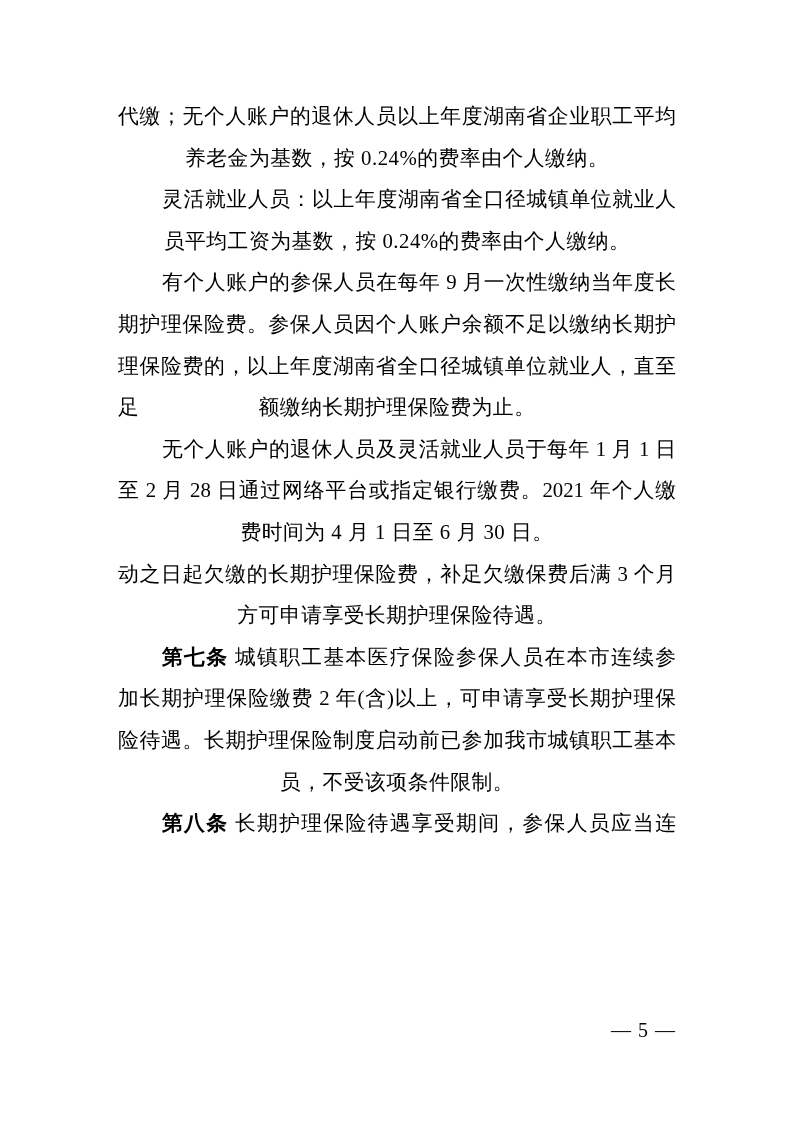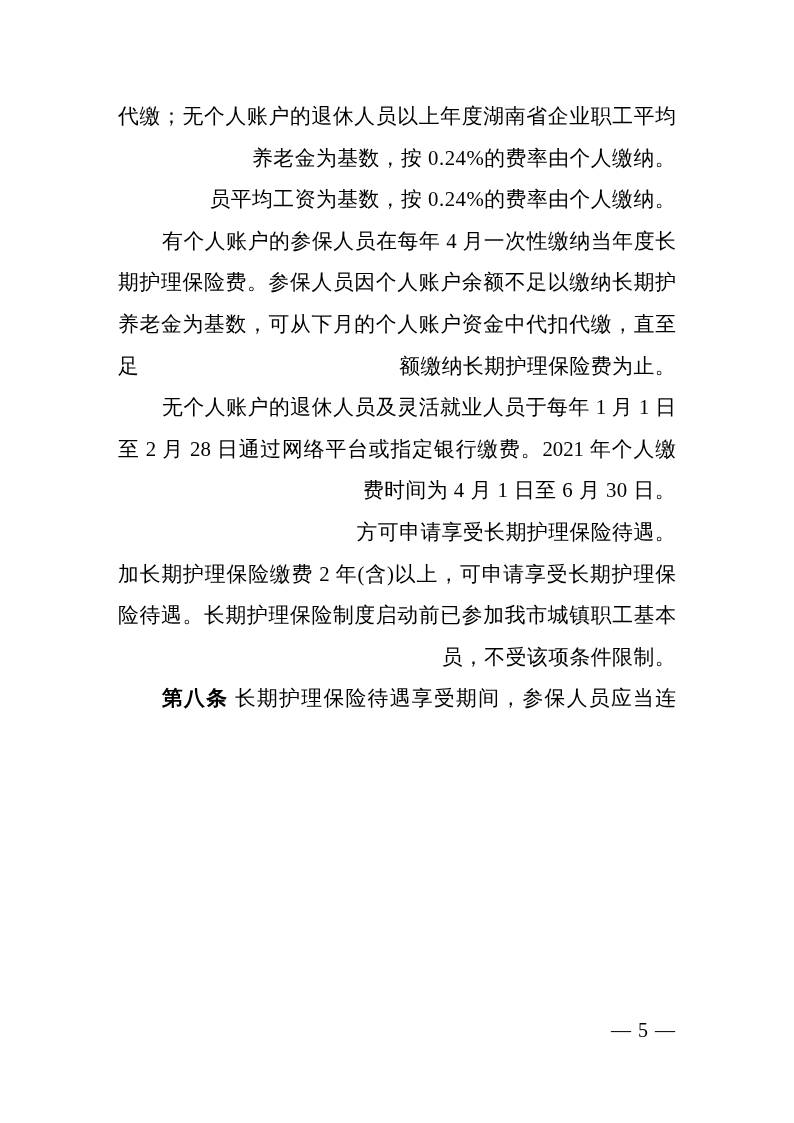--- a/index.html
+++ b/index.html
@@ -23,21 +23,21 @@
     left: 118px;
     top: 95px;
     width: 558px;
   }
   .line {
     font-size: 20.8px;
     line-height: 41.6px;
     height: 41.6px;
     letter-spacing: 0.5px;
     white-space: nowrap;
-    text-align: right;
+    text-align: center;
   }
   .line.justify {
     letter-spacing: 0;
     white-space: normal;
     text-align: justify;
     text-align-last: justify;
   }
   .line.indent {
     text-indent: 44px;
   }
@@ -53,29 +53,34 @@
     color: #000000;
   }
 </style>
 </head>
 <body>
 
 <div class="page">
   <div class="content">
     <div class="line justify">代缴；无个人账户的退休人员以上年度湖南省企业职工平均</div>
     <div class="line">养老金为基数，按 0.24%的费率由个人缴纳。</div>
+    <div class="line justify indent">灵活就业人员：以上年度湖南省全口径城镇单位就业人</div>
     <div class="line">员平均工资为基数，按 0.24%的费率由个人缴纳。</div>
-    <div class="line justify indent">有个人账户的参保人员在每年 4 月一次性缴纳当年度长</div>
+    <div class="line justify indent">有个人账户的参保人员在每年 9 月一次性缴纳当年度长</div>
     <div class="line justify">期护理保险费。参保人员因个人账户余额不足以缴纳长期护</div>
-    <div class="line justify">养老金为基数，可从下月的个人账户资金中代扣代缴，直至足</div>
+    <div class="line justify">理保险费的，以上年度湖南省全口径城镇单位就业人，直至足</div>
     <div class="line">额缴纳长期护理保险费为止。</div>
     <div class="line justify indent">无个人账户的退休人员及灵活就业人员于每年 1 月 1 日</div>
     <div class="line justify">至 2 月 28 日通过网络平台或指定银行缴费。2021 年个人缴</div>
     <div class="line">费时间为 4 月 1 日至 6 月 30 日。</div>
+    <div class="line justify">动之日起欠缴的长期护理保险费，补足欠缴保费后满 3 个月</div>
     <div class="line">方可申请享受长期护理保险待遇。</div>
+    <div class="line justify indent">
+      <span class="art">第七条 </span><span>城镇职工基本医疗保险参保人员在本市连续参</span>
+    </div>
     <div class="line justify">加长期护理保险缴费 2 年(含)以上，可申请享受长期护理保</div>
     <div class="line justify">险待遇。长期护理保险制度启动前已参加我市城镇职工基本</div>
     <div class="line">员，不受该项条件限制。</div>
     <div class="line justify indent">
       <span class="art">第八条 </span><span>长期护理保险待遇享受期间，参保人员应当连</span>
     </div>
   </div>
 
   <div class="pagenum">— 5 —</div>
 </div>

